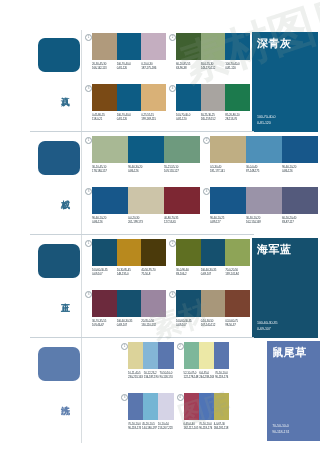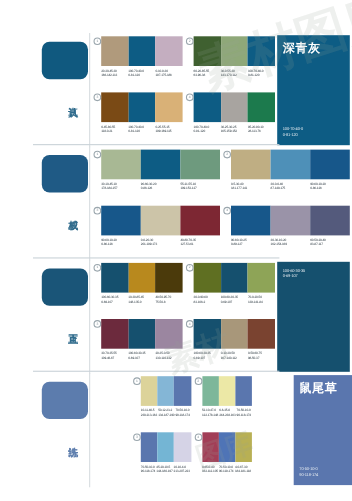--- a/index.html
+++ b/index.html
@@ -426,20 +426,21 @@
               <span>167-140-112</span>
             </div>
             <div class="code">
               <span>0-50-60-75</span>
               <span>98-50-37</span>
             </div>
           </div>
         </div>
       </div>
       <div class="rightcol" style="background: rgb(21, 80, 110);">
+        <div class="rtitle">海军蓝</div>
         <div class="rcodes">
           <span>100-60-30-35</span>
           <span>0-69-107</span>
         </div>
       </div>
     </div>
     <div class="hrule" style="top: 337px;"></div>
     <div class="section sec3">
       <div class="leftcol">
         <div class="leftchip" style="background: rgb(92, 124, 173);"></div>

